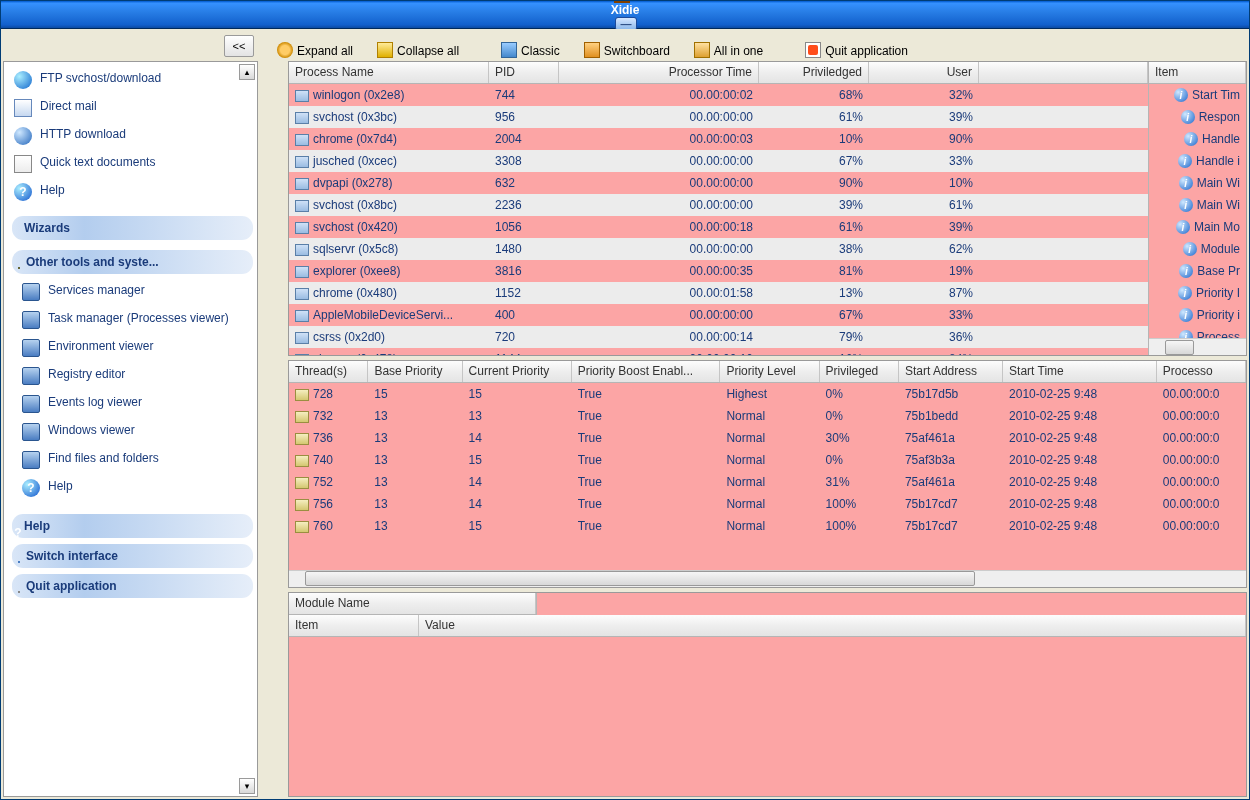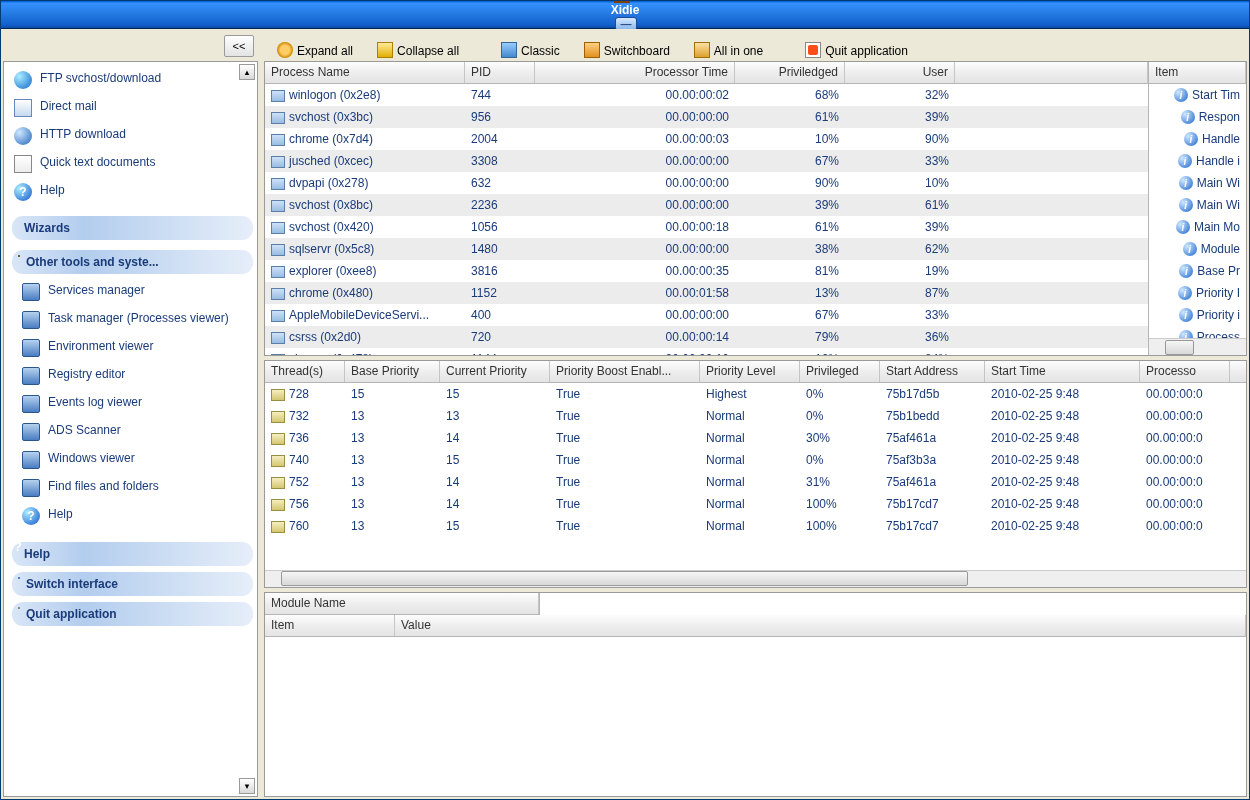--- a/index.html
+++ b/index.html
@@ -23,39 +23,39 @@
 .tico.switch { background:linear-gradient(#ffd080,#e09020); border:1px solid #a06000; }
 .tico.allin { background:linear-gradient(#ffe0a0,#dda030); border:1px solid #a07000; }
 .tico.quit { background:#fff; border:1px solid #888; position:relative; }
 .tico.quit:after { content:""; position:absolute; inset:2px; background:#ff4d1a; border-radius:2px; }
 
 .body { flex:1; display:flex; overflow:hidden; }
 .sidebar { width:255px; background:#fff; border:1px solid #9a9a9a; margin-right:6px; position:relative; overflow:hidden; }
 .sb-inner { position:absolute; inset:0; overflow-y:auto; padding:4px 4px 4px 8px; }
 .sb-item { display:flex; align-items:flex-start; gap:8px; padding:5px 2px; color:#1a3b7a; cursor:pointer; }
 .sb-item .ic { width:18px; height:18px; flex-shrink:0; }
-.sb-header { margin-top:10px; margin-bottom:4px; padding:5px 6px; font-weight:bold; color:#1a3b7a; background:linear-gradient(to right,#d9e6f7 0%,#b3cdee 30%,#e6eef9 100%); border-radius:11px; display:flex; align-items:flex-start; gap:6px; cursor:pointer; }
+.sb-header { margin-top:10px; margin-bottom:4px; padding:5px 6px; font-weight:bold; color:#1a3b7a; background:linear-gradient(to right,#d9e6f7 0%,#b3cdee 30%,#e6eef9 100%); border-radius:11px; display:flex; align-items:flex-end; gap:6px; cursor:pointer; }
 .sb-item.indent { padding-left:10px; }
 .sb-footer { margin-top:12px; }
 .sb-footer .sb-header { margin-top:6px; }
 .ic.globe { background:radial-gradient(circle at 30% 30%,#aef,#1166cc); border-radius:50%; }
 .ic.mail { background:linear-gradient(#fff,#c6d8f0); border:1px solid #6688bb; }
 .ic.http { background:radial-gradient(circle at 30% 30%,#cfe8ff,#2266bb); border-radius:50%; }
 .ic.doc { background:linear-gradient(#fff,#ececec); border:1px solid #888; }
 .ic.help { background:radial-gradient(circle at 30% 30%,#aef,#1155cc); border-radius:50%; position:relative; }
 .ic.help:after { content:"?"; position:absolute; inset:0; color:#fff; font-weight:bold; font-size:12px; display:flex; align-items:center; justify-content:center; }
 .ic.wiz { background:radial-gradient(circle,#ffd27f,#d68a00); border-radius:50%; }
 .ic.tools { background:linear-gradient(#e0e0a8,#9a9a40); border:1px solid #666633; }
 .ic.mon { background:linear-gradient(#b6d2ef,#4a7dc2); border:1px solid #2a558f; border-radius:2px; }
 .ic.sw { background:linear-gradient(#d0e2f3,#7faad8); border:1px solid #4a7dc2; }
 .ic.qu { background:#fff; border:1px solid #888; position:relative; }
 .ic.qu:after { content:""; position:absolute; inset:2px; background:#ff4d1a; border-radius:2px; }
 
 .main { flex:1; display:flex; flex-direction:column; gap:4px; overflow:hidden; }
-.pane { border:1px solid #9a9a9a; background:#ffffff; position:relative; display:flex; flex-direction:column; overflow:hidden; }
+.pane { border:1px solid #9a9a9a; background:#fca5a5; position:relative; display:flex; flex-direction:column; overflow:hidden;margin-left:24px; }
 .pane.top { flex:1.3; display:flex; flex-direction:row; }
 .pane.mid { flex:1; }
 .pane.bot { flex:0.9; display:flex; }
 
 .proc-wrap { flex:1; display:flex; flex-direction:column; overflow:hidden; }
 .cols { display:flex; background:linear-gradient(#fdfdfd,#eee,#e4e4e4); border-bottom:1px solid #b5b5b5; height:22px; flex-shrink:0; }
 .col { border-right:1px solid #c5c5c5; padding:3px 6px; color:#333; white-space:nowrap; overflow:hidden; text-overflow:ellipsis; }
 .col.r { text-align:right; }
 .rows { flex:1; overflow-y:scroll; overflow-x:hidden; }
 .row { display:flex; height:22px; align-items:center; color:#1a3b7a; }
@@ -68,21 +68,21 @@
 .sidepane .rows { overflow-y:scroll;text-align:right; }
 .info-ico { width:14px; height:14px; border-radius:50%; background:radial-gradient(circle at 30% 30%,#cfe8ff,#1a66cc); display:inline-block; margin-right:4px; position:relative; vertical-align:middle; }
 .info-ico:after { content:"i"; position:absolute; inset:0; color:#fff; font-weight:bold; font-size:10px; font-style:italic; display:flex; align-items:center; justify-content:center; }
 
 .thread-cols .col, .thread-row .cell { }
 .thread-rows { flex:1; overflow-y:scroll; overflow-x:scroll; }
 .thread-row { display:flex; height:22px; align-items:center; color:#1a3b7a; }
 .thico { width:14px; height:12px; background:linear-gradient(#f5eec0,#d4c770); border:1px solid #9a8e40; display:inline-block; margin-right:4px; vertical-align:middle; }
 
 .bot .subpane { display:flex; flex-direction:column; overflow:hidden; }
-.bot .sub1 { width:275px; border-right:1px solid #b5b5b5; }
+.bot .sub1 { width:248px; border-right:1px solid #b5b5b5; }
 .bot .sub2 { flex:1; }
 .hscroll-pad { height:17px; background:#efefef; border-top:1px solid #ccc; display:flex; align-items:center; }
 .hscroll-pad .thumb { height:15px; background:linear-gradient(#f6f6f6,#d8d8d8); border:1px solid #999; border-radius:2px; margin-left:16px; width:70%; }
 
 
 .pc1{width:200px}.pc2{width:70px}.pc3{width:200px}.pc4{width:110px}.pc5{width:110px}.pcfill{flex:1}
 .ic-col{width:98px}
 .tc0{width:80px}.tc1{width:95px}.tc2{width:110px}.tc3{width:150px}.tc4{width:100px}.tc5{width:80px}.tc6{width:105px}.tc7{width:155px}.tc8{width:90px}
 .mc1{width:290px}.mc2{width:130px}.mc3{flex:1}
 
@@ -183,24 +183,20 @@
                 <span class="ic mon"></span>
                 <span>Environment viewer</span>
               </div>
               <div class="sb-item indent">
                 <span class="ic mon"></span>
                 <span>Registry editor</span>
               </div>
               <div class="sb-item indent">
                 <span class="ic mon"></span>
                 <span>Events log viewer</span>
-              </div>
-              <div class="sb-item indent">
-                <span class="ic mon"></span>
-                <span>ADS Scanner</span>
               </div>
               <div class="sb-item indent">
                 <span class="ic mon"></span>
                 <span>Windows viewer</span>
               </div>
               <div class="sb-item indent">
                 <span class="ic mon"></span>
                 <span>Find files and folders</span>
               </div>
               <div class="sb-item indent">

